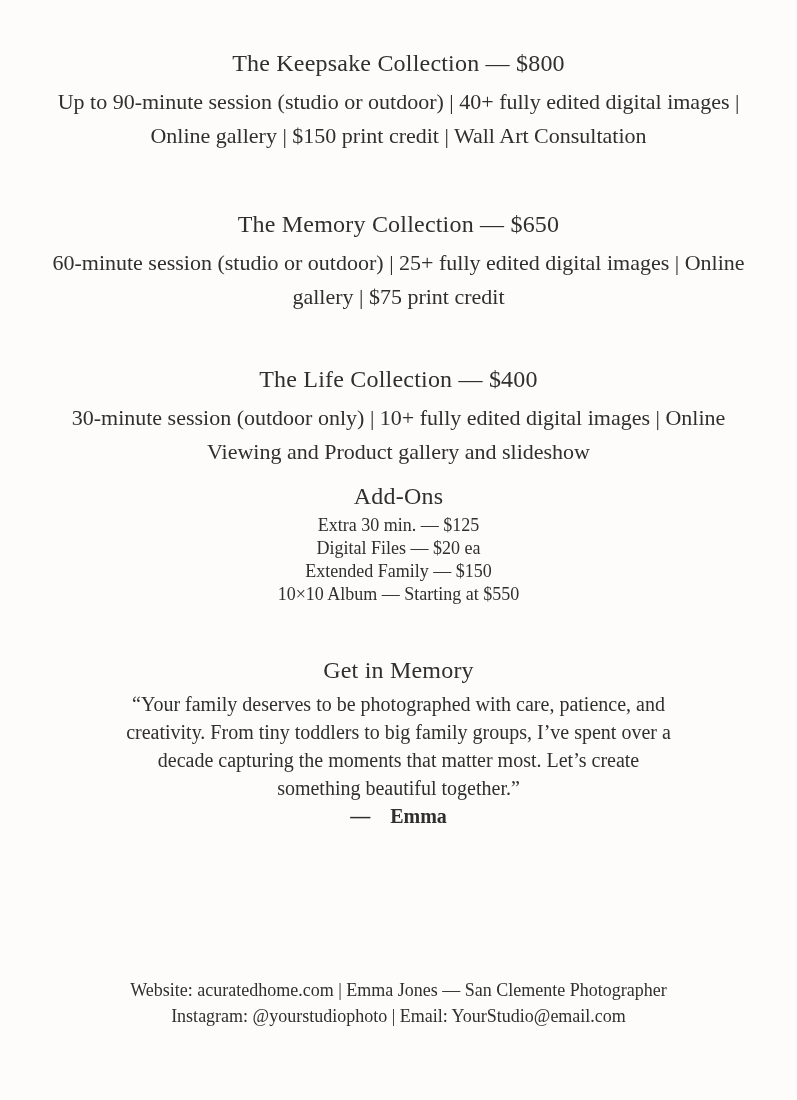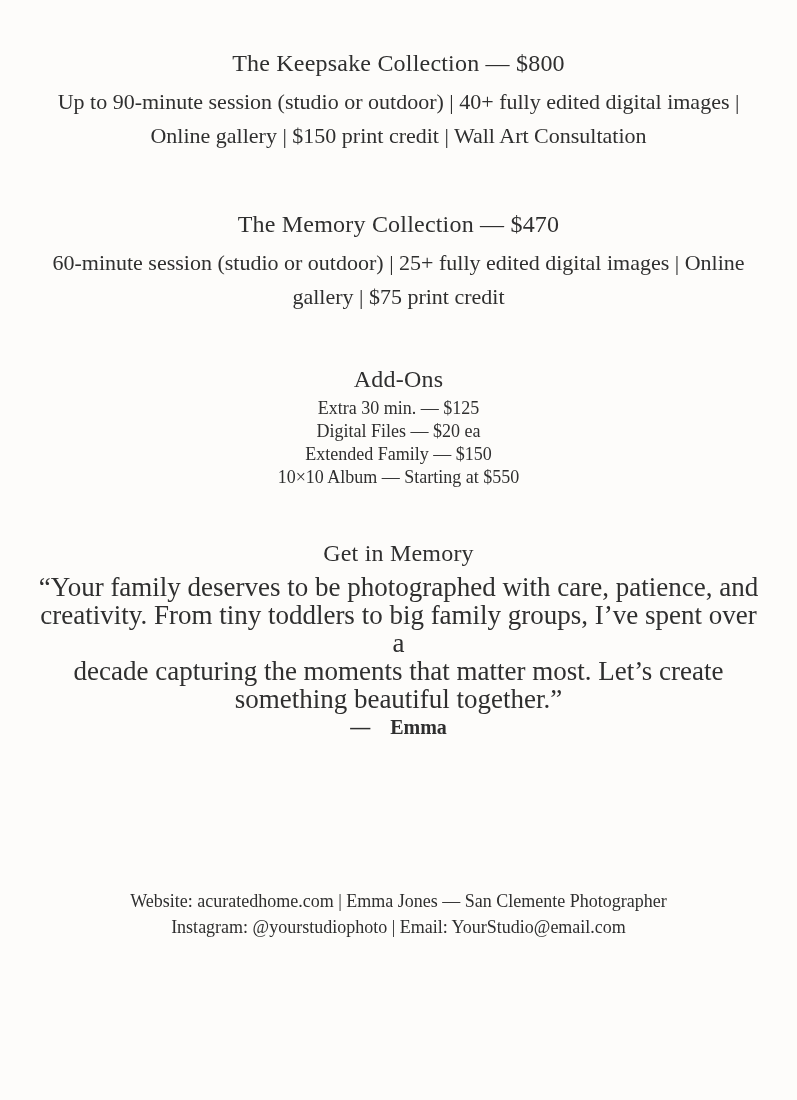--- a/index.html
+++ b/index.html
@@ -49,21 +49,21 @@
 
   .addon-item {
     font-size: 18px;
     line-height: 23px;
   }
 
   .contact-section { margin-top: 49px; }
 
   .quote {
     margin-top: 4px;
-    font-size: 27px;
+    font-size: 20px;
     line-height: 28px;
     white-space: pre-line;
     font-family: Liberation Serif, serif;
   }
 
   .attribution {
     font-size: 20px;
     line-height: 28px;
     font-weight: bold;
   }
@@ -79,25 +79,30 @@
 
 <div class="page">
 
   <section class="package-keepsake">
     <h1 class="section-title">The Keepsake Collection — $800</h1>
     <p class="section-desc">Up to 90-minute session (studio or outdoor) | 40+ fully edited digital images |
 Online gallery | $150 print credit | Wall Art Consultation</p>
   </section>
 
   <section class="package-memory">
-    <h1 class="section-title">The Memory Collection — $470</h1>
+    <h1 class="section-title">The Memory Collection — $650</h1>
     <p class="section-desc">60-minute session (studio or outdoor) | 25+ fully edited digital images | Online
 gallery | $75 print credit</p>
   </section>
 
+  <section class="package-life">
+    <h1 class="section-title">The Life Collection — $400</h1>
+    <p class="section-desc">30-minute session (outdoor only) | 10+ fully edited digital images | Online
+Viewing and Product gallery and slideshow</p>
+  </section>
 
   <section>
     <h2 class="section-title">Add-Ons</h2>
     <ul class="addons-list">
       <li class="addon-item">Extra 30 min. — $125</li>
       <li class="addon-item">Digital Files — $20 ea</li>
       <li class="addon-item">Extended Family — $150</li>
       <li class="addon-item">10×10 Album — Starting at $550</li>
     </ul>
   </section>

